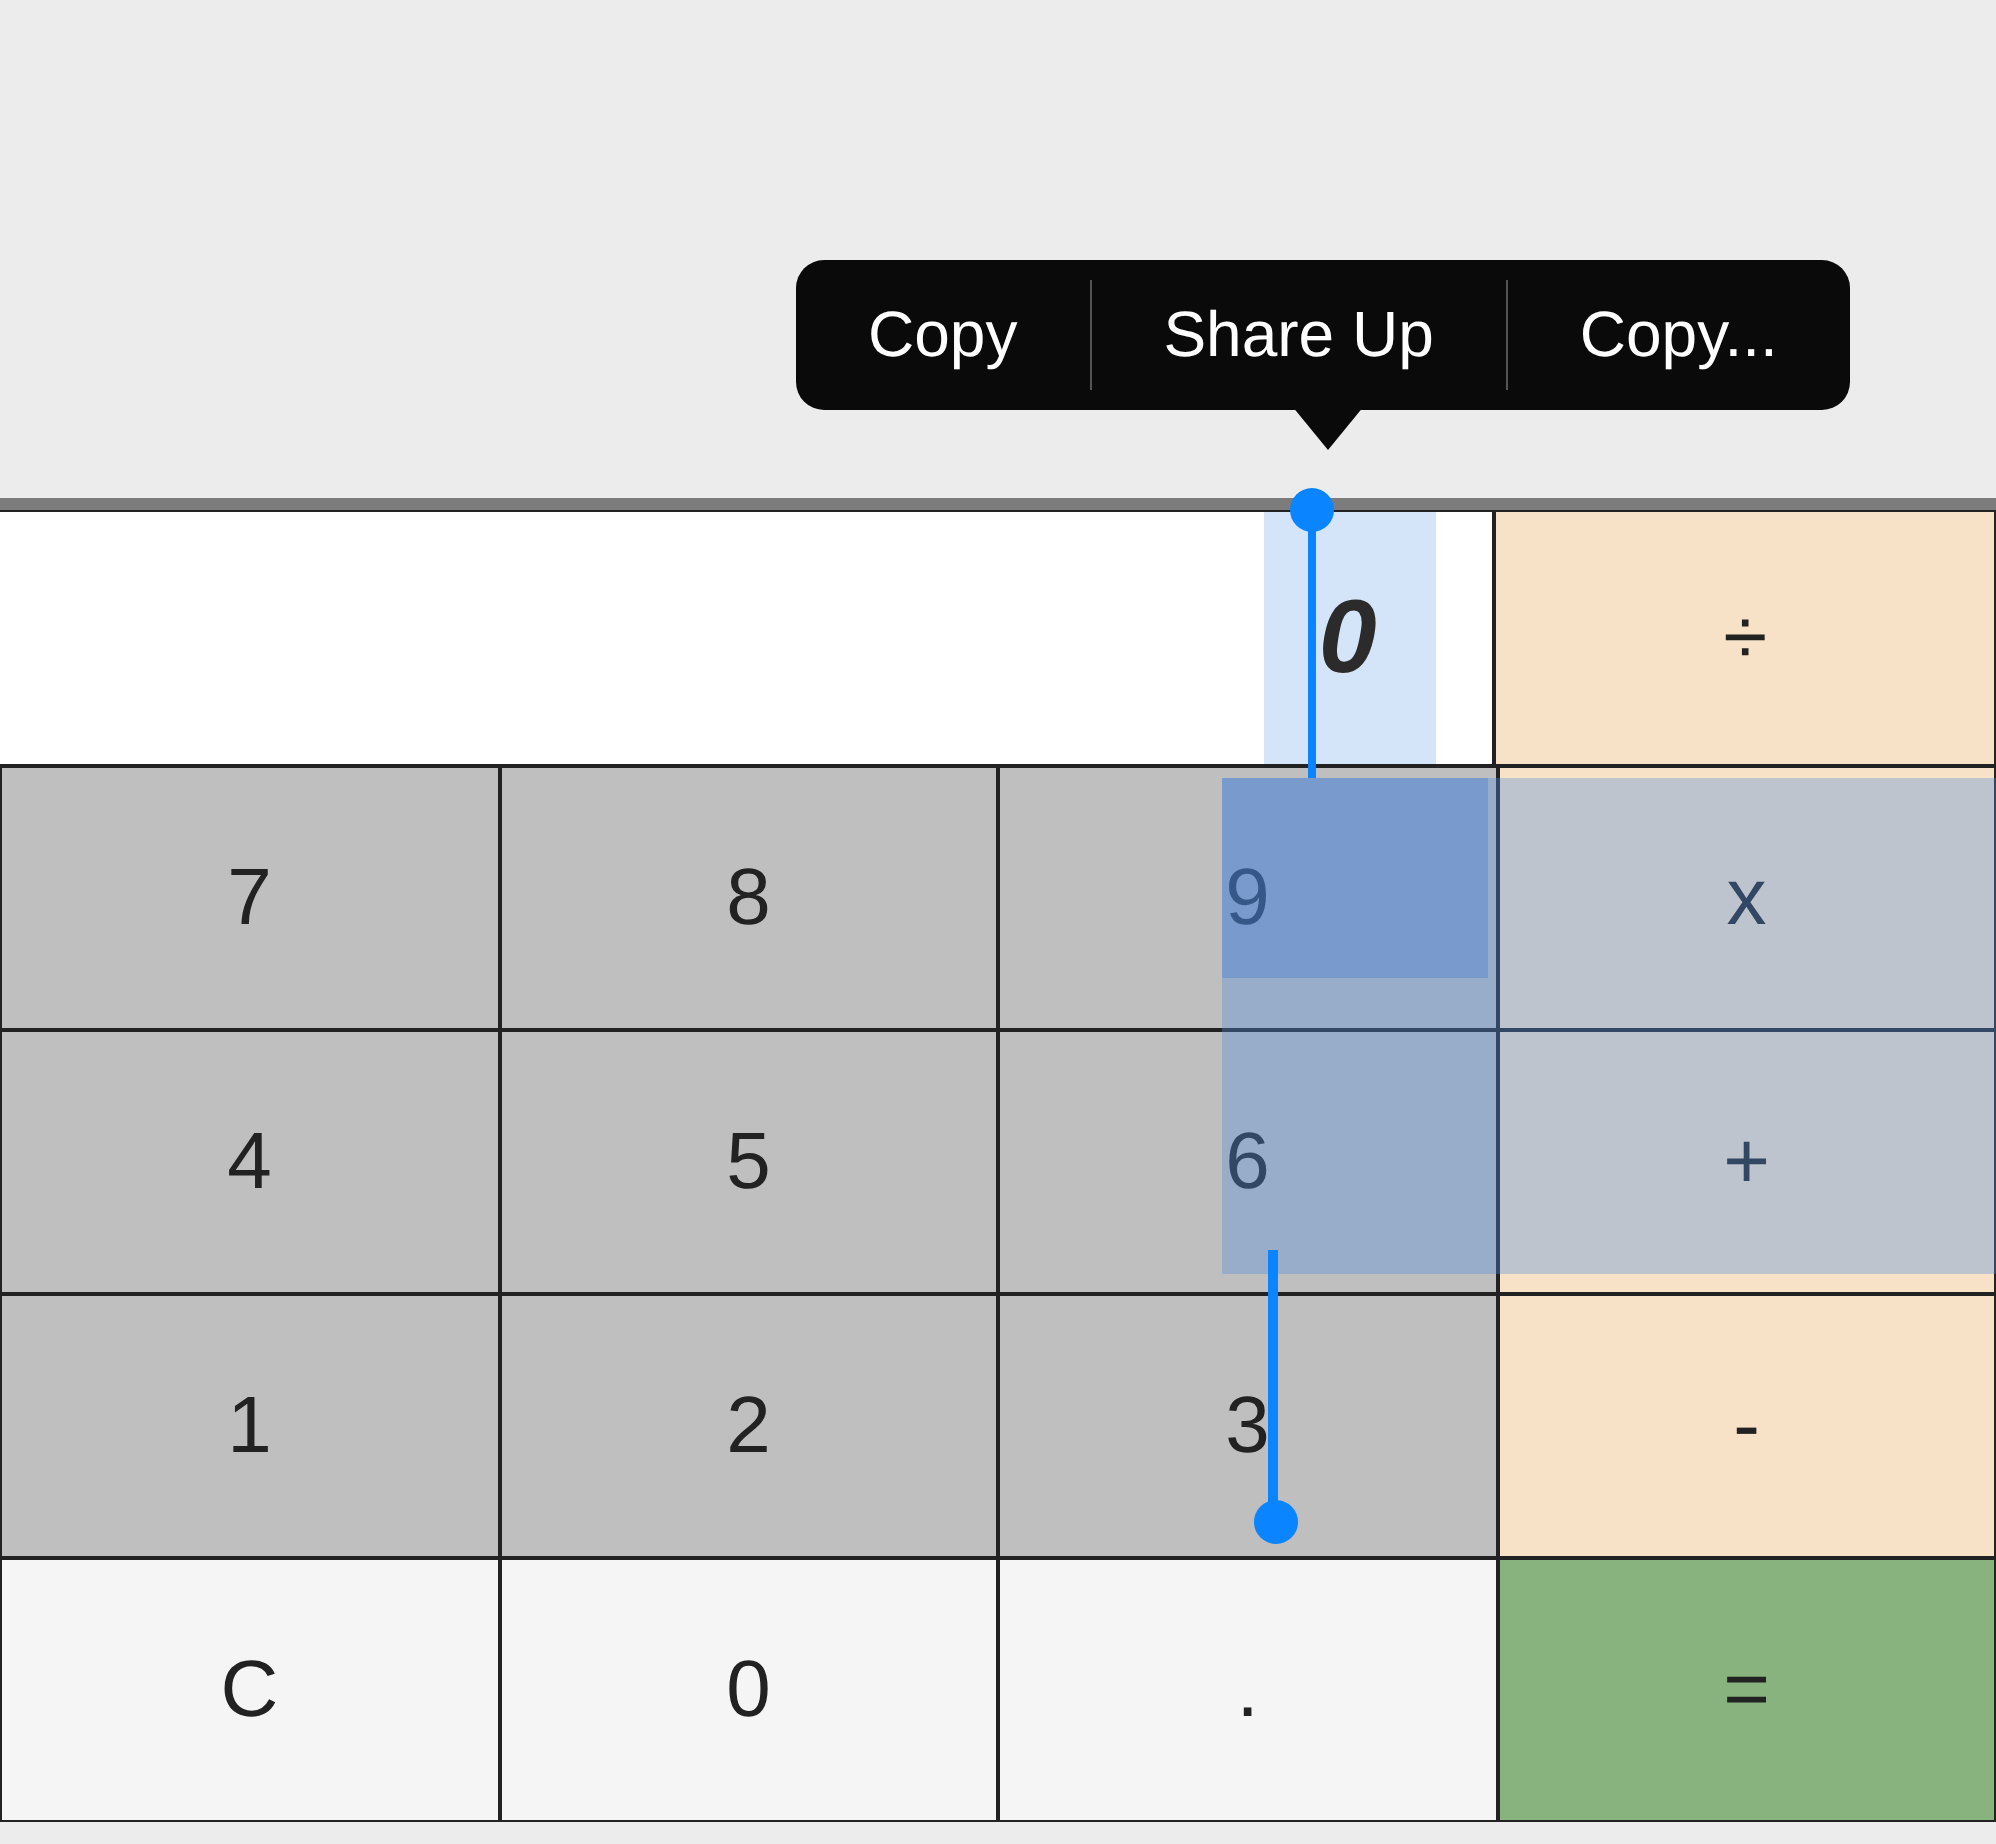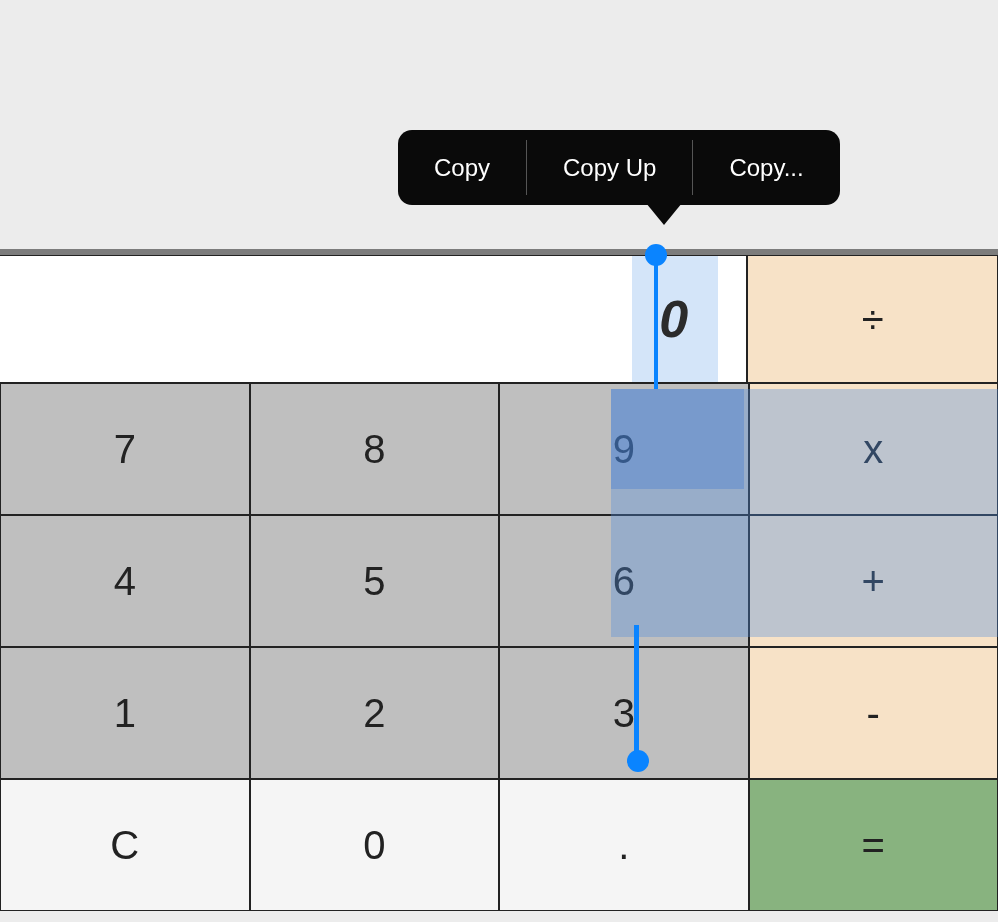--- a/index.html
+++ b/index.html
@@ -139,21 +139,21 @@
     top: 130px;
     background: #0a0a0a;
     border-radius: 14px;
     display: flex;
     align-items: stretch;
     height: 75px;
     z-index: 40;
   }
   .context-menu .item {
     color: #fff;
-    font-size: 24px;
+    font-size: 32px;
     padding: 0 36px;
     display: flex;
     align-items: center;
     white-space: nowrap;
   }
   .context-menu .sep {
     width: 1px;
     background: #555;
     margin: 10px 0;
   }
@@ -209,17 +209,17 @@
 <div class="sel-inner"></div>
 
 <div class="handle-top-line"></div>
 <div class="handle-top-dot"></div>
 <div class="handle-bot-line"></div>
 <div class="handle-bot-dot"></div>
 
 <div class="context-menu">
   <div class="item">Copy</div>
   <div class="sep"></div>
-  <div class="item">Copy Up</div>
+  <div class="item">Share Up</div>
   <div class="sep"></div>
   <div class="item">Copy...</div>
   <div class="tail"></div>
 </div>
 
 </body></html>

